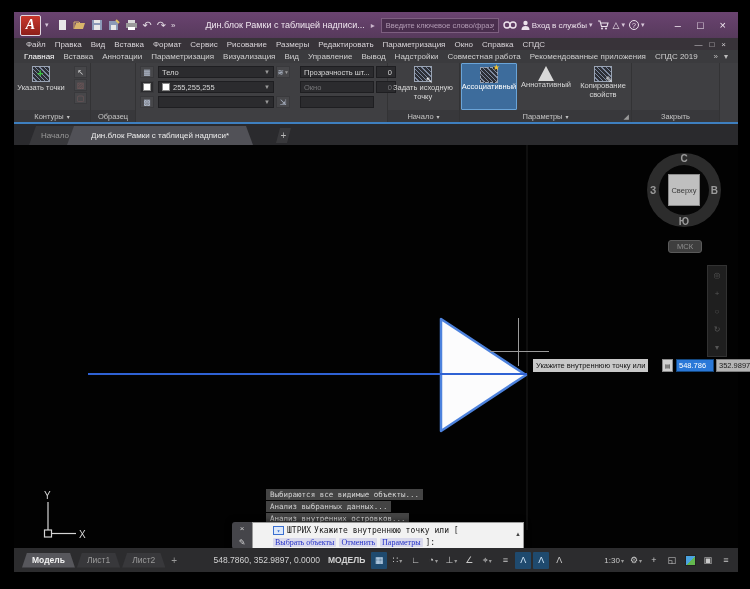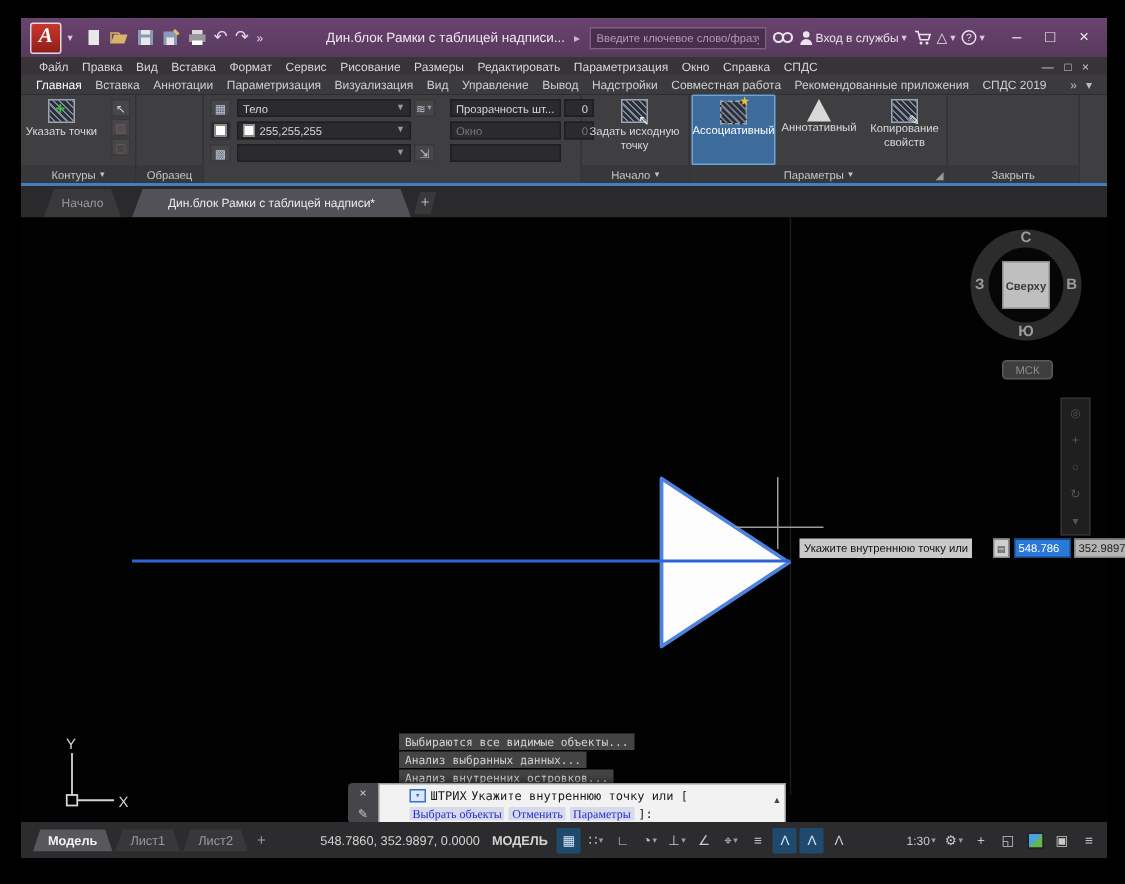--- a/index.html
+++ b/index.html
@@ -11,21 +11,21 @@
   
   .titlebar { position:absolute; left:0; top:0; width:100%; height:26px;
     background:linear-gradient(#6a4370,#573a5c); display:flex; align-items:center; padding:0 6px; gap:4px; }
   .acad-logo { width:21px; height:21px; background:linear-gradient(#c9372c,#8e1f1a); border:1px solid #e0d6e0;
     color:#fff; font-family:"Liberation Serif",serif; font-style:italic; font-weight:bold; font-size:14px;
     display:flex; align-items:center; justify-content:center; border-radius:2px; }
   .tiny-caret { color:#d8c8da; font-size:7px; }
   .qat { display:flex; align-items:center; gap:5px; margin-left:4px; }
   .qat svg { display:block; }
   .qat .uglyph { color:#e3dbe4; font-size:11px; line-height:11px; }
-  .tb-title { color:#efe6ef; font-size:9px; margin-left:38px; white-space:nowrap; }
+  .tb-title { color:#efe6ef; font-size:9px; margin-left:26px; white-space:nowrap; }
   .tb-sep { color:#cbb7cd; font-size:8px; margin:0 2px; }
   .tb-search { width:118px; height:15px; background:#492e4d; border:1px solid #7d5f80; color:#b39cb5;
     font-size:7.5px; padding:0 4px; outline:none; }
   .tb-search::placeholder { color:#b39cb5; }
   .tb-ico { display:flex; align-items:center; gap:2px; color:#ece2ec; font-size:8px; white-space:nowrap; }
   .win-controls { margin-left:auto; display:flex; gap:16px; color:#f2eaf2; font-size:11px; padding-right:6px; }
   .win-controls span { cursor:default; }
 
   
   .menubar { position:absolute; left:0; top:26px; width:100%; height:12px; background:#383339;
@@ -73,35 +73,35 @@
     border-bottom:15px solid #d8d8d8; }
   .launcher { position:absolute; right:2px; bottom:1px; color:#1d1d1f; font-size:7px; }
 
   .blue-strip { position:absolute; left:0; top:110px; width:100%; height:2px; background:#3e7fbf; }
 
   
   .filetabs { position:absolute; left:0; top:112px; width:100%; height:21px; background:#2a2a2d; }
   .ftab { position:absolute; top:2px; height:19px; display:flex; align-items:center; justify-content:center;
     font-size:8px; clip-path:polygon(7px 0,calc(100% - 7px) 0,100% 100%,0 100%); }
   .ftab.inactive { left:15px; width:52px; background:#39393c; color:#9a9a9a; }
-  .ftab.active { left:74px; width:186px; background:#515157; color:#ececec; }
+  .ftab.active { left:53px; width:186px; background:#515157; color:#ececec; }
   .ftab-add { position:absolute; left:262px; top:4px; width:15px; height:15px; background:#39393c;
     color:#b8b8b8; font-size:10px; display:flex; align-items:center; justify-content:center;
     clip-path:polygon(4px 0,100% 0,calc(100% - 4px) 100%,0 100%); }
 
   
   .canvas { position:absolute; left:0; top:133px; width:100%; height:403px; background:#020202; overflow:visible; }
   .canvas svg.geom { position:absolute; left:0; top:0; }
 
   
   .vc-ring { position:absolute; left:633px; top:8px; width:74px; height:74px; border-radius:50%;
     background:#2c2c2c; }
   .vc-inner { position:absolute; left:12px; top:12px; width:50px; height:50px; border-radius:50%; background:#060606; }
   .vc-face { position:absolute; left:21px; top:21px; width:32px; height:32px; background:#bfbfbf;
-    border:1px solid #8a8a8a; color:#3a3a3a; font-size:7.5px; display:flex; align-items:center; justify-content:center;font-weight:bold; }
+    border:1px solid #8a8a8a; color:#3a3a3a; font-size:7.5px; display:flex; align-items:center; justify-content:center; }
   .vc-l { position:absolute; color:#9b9b9b; font-size:10px; font-weight:bold; }
   .vc-n { left:50%; top:0px; transform:translateX(-50%); }
   .vc-s { left:50%; bottom:0px; transform:translateX(-50%); }
   .vc-w { left:3px; top:50%; transform:translateY(-50%); }
   .vc-e { right:3px; top:50%; transform:translateY(-50%); }
   .vc-wcs { position:absolute; left:654px; top:95px; width:34px; height:13px; background:#3e3e3e;
     border:1px solid #5a5a5a; border-radius:3px; color:#8f8f8f; font-size:7.5px;
     display:flex; align-items:center; justify-content:center; }
 
   

